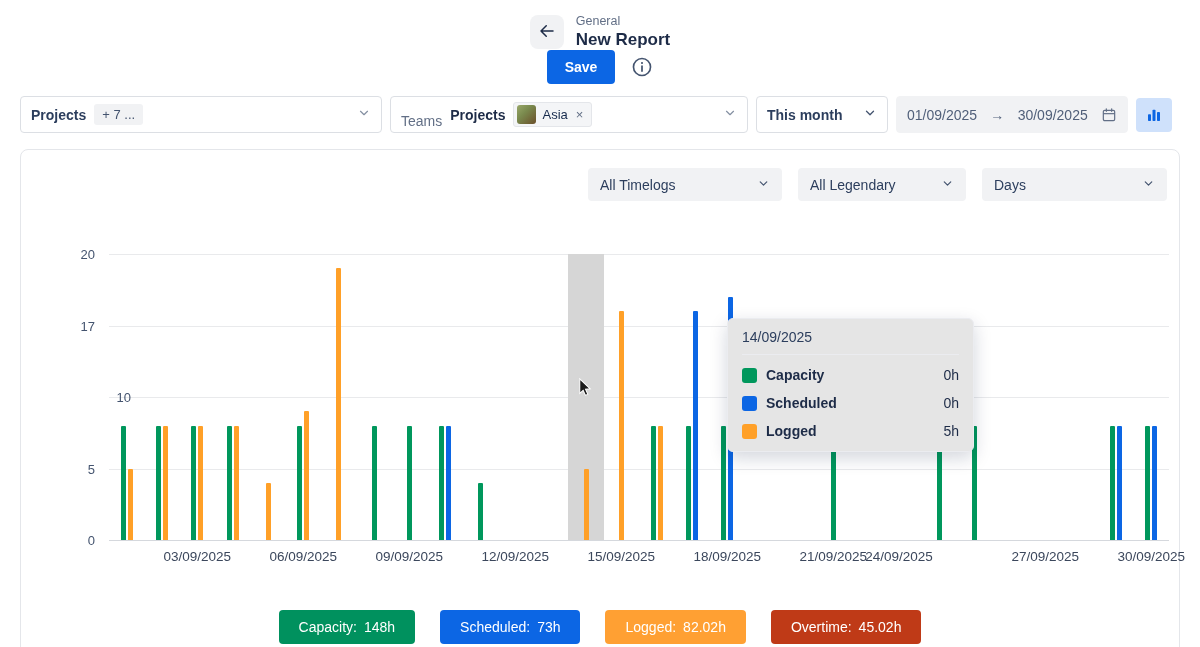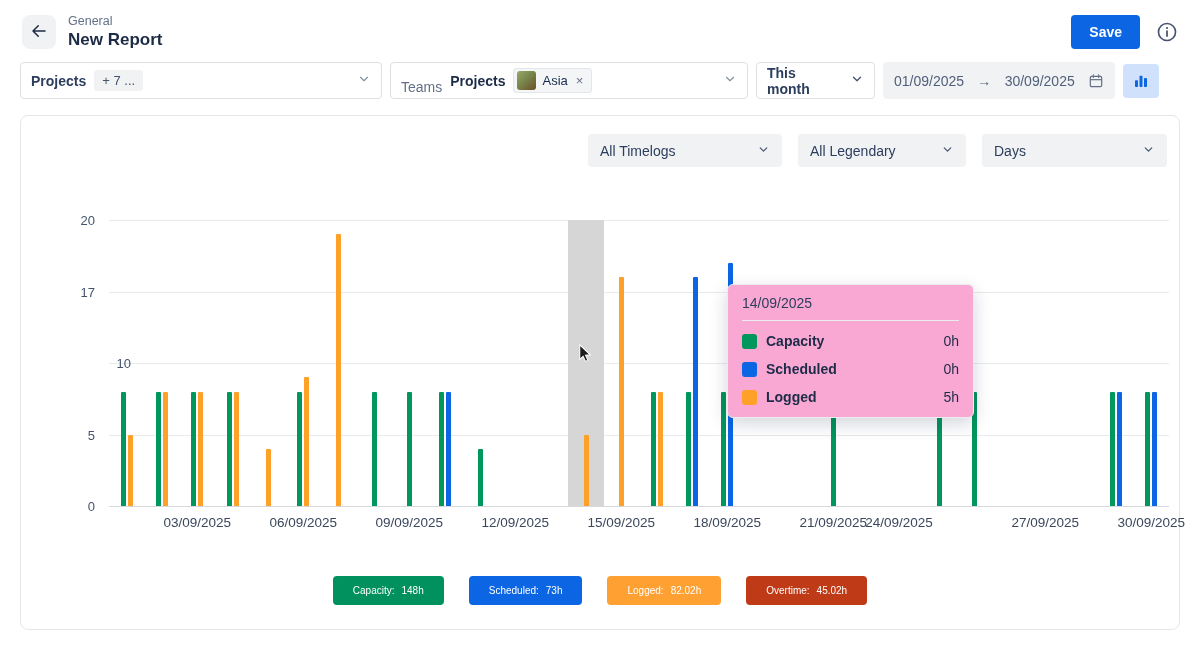--- a/index.html
+++ b/index.html
@@ -1,21 +1,21 @@
 <!DOCTYPE html>
 <html><head>
 <meta charset="utf-8">
 <style>
   * { margin:0; padding:0; box-sizing:border-box; }
   html,body { width:1200px; height:647px; overflow:hidden; background:#fff;
     font-family:"Liberation Sans", sans-serif; color:#172b4d; }
 
   
   .header { display:flex; align-items:center; justify-content:space-between;
-    padding:14px 22px 10px 22px; }
+    padding:14px 22px 10px 22px;flex-direction:column; }
   .header-left { display:flex; align-items:center; gap:12px; }
   .back-btn { width:34px; height:34px; border:none; border-radius:8px; background:#f1f2f4;
     display:flex; align-items:center; justify-content:center; cursor:pointer; }
   .title-block .crumb { font-size:12.5px; color:#626f86; margin-bottom:2px; }
   .title-block h1 { font-size:17px; font-weight:bold; color:#1d2b47; }
   .header-right { display:flex; align-items:center; gap:16px; }
   .save-btn { background:#0c66e4; color:#fff; border:none; border-radius:4px;
     font-size:14px; font-weight:bold; padding:9px 18px; cursor:pointer;
     font-family:"Liberation Sans", sans-serif; }
 
@@ -28,21 +28,21 @@
   .f-projects .lbl { font-weight:bold; color:#2c3e5d; }
   .chip { background:#f1f2f4; border-radius:3px; padding:3px 8px; font-size:13px; color:#44546f; }
   .f-team { width:358px; }
   .f-team .muted { color:#626f86;margin-top:12px; }
   .f-team .strong { font-weight:bold; color:#1d2b47; }
   .tag { display:inline-flex; align-items:center; gap:6px; background:#f4f5f7;
     border:1px solid #e4e6ea; border-radius:3px; padding:2px 6px 2px 3px; font-size:13px; }
   .avatar { width:19px; height:19px; border-radius:3px;
     background:linear-gradient(135deg,#9aa86a 0%,#7a8a4e 40%,#6b4f2a 100%); }
   .tag .x { color:#626f86; font-size:13px; cursor:pointer; padding:0 2px; }
-  .f-period { width:119px; }
+  .f-period { width:132px; }
   .f-dates { width:232px; background:#f1f2f4; border-color:#f1f2f4; color:#505f79;
     justify-content:space-between; }
   .f-dates .d { font-size:14px; color:#505f79; }
   .chart-toggle { width:36px; height:34px; border:none; border-radius:4px; background:#cfe1fb;
     display:flex; align-items:center; justify-content:center; cursor:pointer; }
 
   
   .panel { margin:6px 20px 0 20px; border:1px solid #e4e6ea; border-radius:8px;
     background:#fff; height:515px; position:relative; }
   .panel-controls { display:flex; justify-content:flex-end; gap:16px; padding:18px 12px 0 0; }
@@ -58,32 +58,32 @@
   .ytick { position:absolute; left:-14px; transform:translate(-100%,-50%);
     font-size:13px; color:#44546f; }
   .xtick { position:absolute; top:calc(100% + 9px); transform:translateX(-50%);
     font-size:13.5px; color:#3b475c; white-space:nowrap; }
   .highlight-col { position:absolute; top:0; bottom:0; background:#d6d6d6; z-index:1; }
   .bar { position:absolute; z-index:2; border-radius:1px 1px 0 0; }
 
   .cursor-icon { position:absolute; left:466px; top:124px; z-index:6; }
 
   .tooltip { position:absolute; left:618px; top:64px; width:247px; z-index:5;
-    background:#f9a8d4; border-radius:6px; border:1px solid #ebecf0;
+    background:#e5e5e5; border-radius:6px; border:1px solid #ebecf0;
     box-shadow:0 6px 18px rgba(9,30,66,.18); padding:10px 14px 12px 14px; }
   .tooltip-title { font-size:14px; color:#2c3e5d; padding-bottom:9px;
     border-bottom:1px solid #ebecf0; }
   .trow { display:flex; align-items:center; gap:9px; margin-top:12px; }
   .trow .sw { width:15px; height:15px; border-radius:3px; flex:0 0 auto; }
   .trow .tl { font-weight:bold; font-size:14px; color:#1d2b47; }
   .trow .tv { margin-left:auto; font-size:14px; color:#1d2b47; }
 
   
   .totals-row { display:flex; justify-content:center; gap:25px; margin-top:70px; }
-  .badge { color:#fff; font-size:10px; border-radius:4px; padding:9px 20px;
+  .badge { color:#fff; font-size:14px; border-radius:4px; padding:9px 20px;
     display:flex; gap:7px; cursor:pointer; }
 </style>
 </head>
 <body>
 
 <div class="header">
   <div class="header-left">
     <button class="back-btn">
       <span>
         <svg width="18" height="18" viewBox="0 0 24 24">

